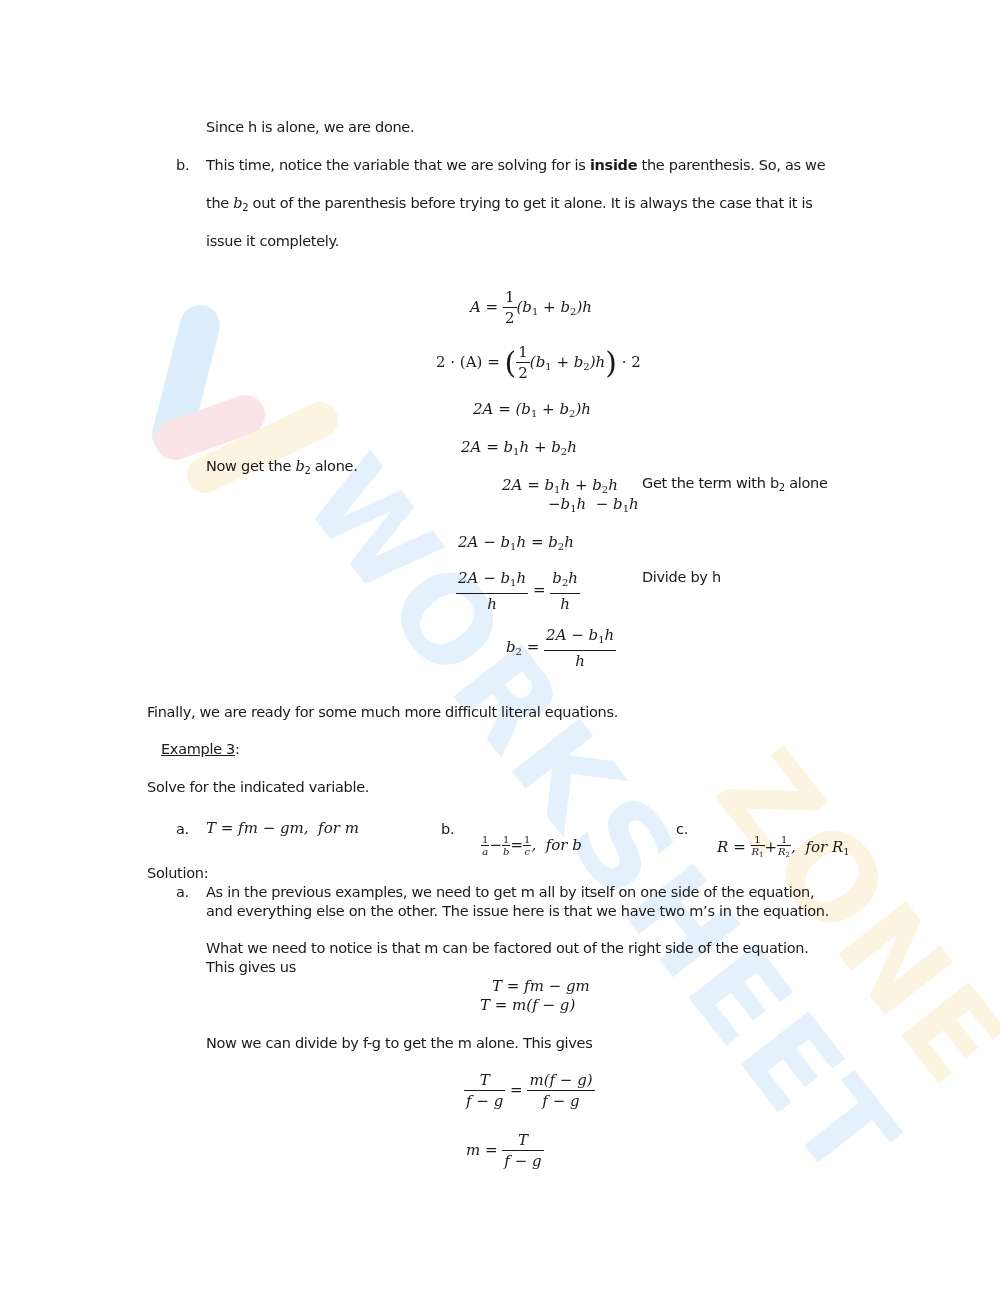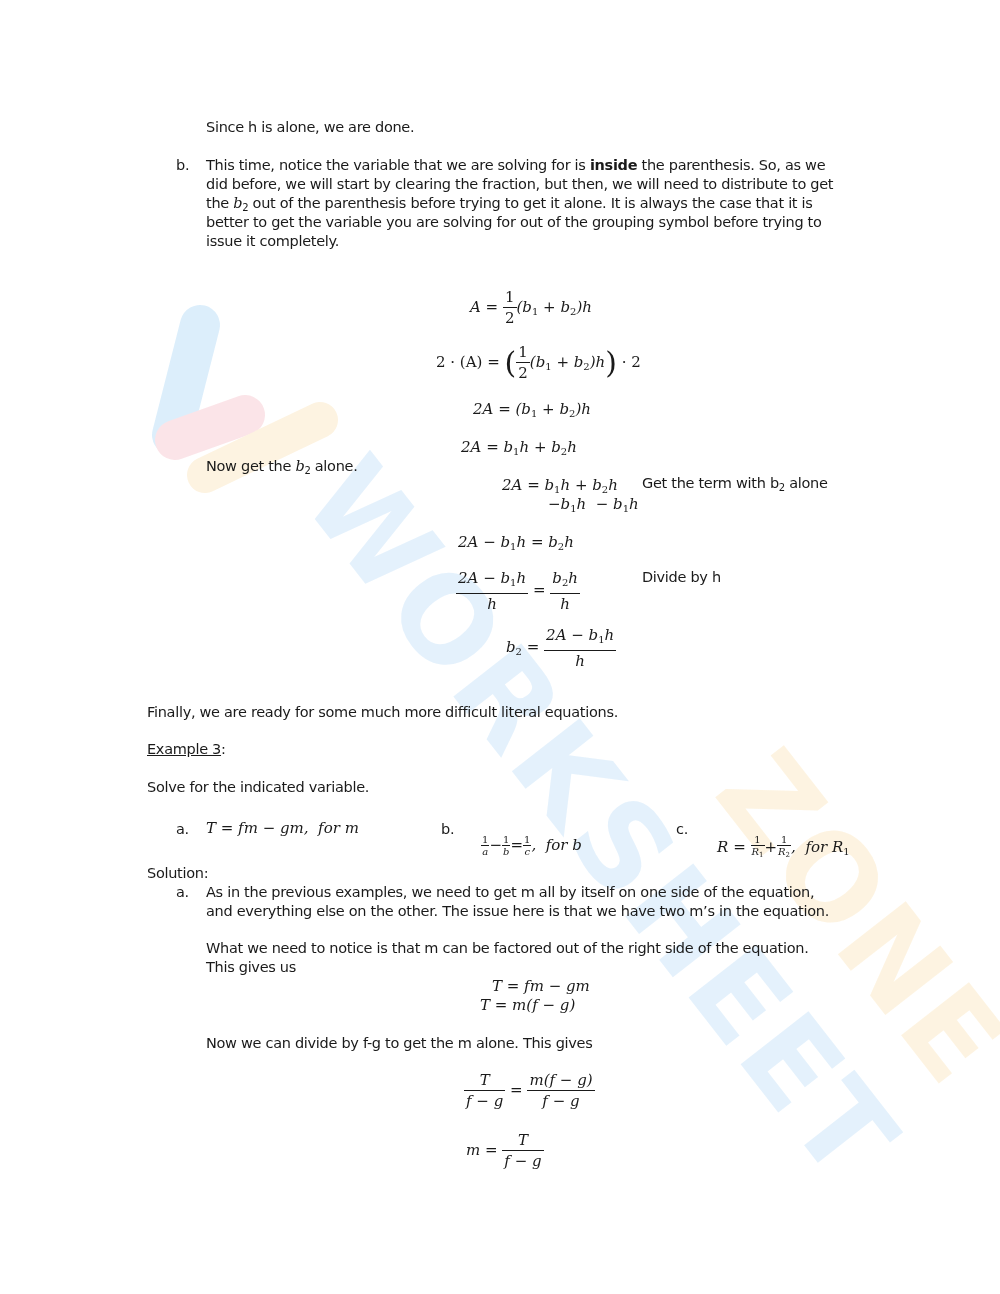--- a/index.html
+++ b/index.html
@@ -12,21 +12,21 @@
   sub { font-size:10px; vertical-align:-3px; font-style:normal; }
   .frac { display:inline-block; vertical-align:middle; text-align:center; }
   .frac > span { display:block; padding:0 2px; }
   .frac .num { border-bottom:1px solid #1a1a1a; line-height:20px; }
   .frac .den { line-height:20px; }
   .sfrac { display:inline-block; vertical-align:middle; text-align:center; font-size:10px; }
   .sfrac > span { display:block; line-height:11px; padding:0 1px; }
   .sfrac .num { border-bottom:1px solid #1a1a1a; font-style:normal; }
   .big { font-size:30px; font-style:normal; vertical-align:middle; font-weight:200; }
   .bold { font-weight:bold; }
-  .ul { text-decoration:underline; }
+  .ul { text-decoration:underline;margin-left:14px; }
   .wm { position:absolute; pointer-events:none; }
 </style>
 </head>
 <body>
 
 <div class="page">
 
   <svg class="wm" width="1000" height="1294" style="left:0;top:0;">
     <g opacity="0.9">
       <line x1="200" y1="325" x2="172" y2="435" stroke="#d9edfb" stroke-width="40" stroke-linecap="round"></line>
@@ -34,23 +34,21 @@
       <line x1="205" y1="475" x2="320" y2="420" stroke="#fdf2de" stroke-width="36" stroke-linecap="round"></line>
     </g>
     <text x="0" y="0" transform="translate(300,500) rotate(52)" font-family="DejaVu Sans, sans-serif" font-weight="bold" font-size="118" fill="#dcedfb" opacity="0.75" letter-spacing="4">WORKSHEET</text>
     <text x="0" y="0" transform="translate(712,793) rotate(52)" font-family="DejaVu Sans, sans-serif" font-weight="bold" font-size="118" fill="#fdf0d8" opacity="0.75" letter-spacing="4">ZONE</text>
   </svg>
 
   <div class="t" style="left:206px;top:118px;">Since h is alone, we are done.</div>
 
   <div class="t" style="left:176px;top:156px;">b.</div>
   <div class="t" style="left:206px;top:156px;"><span>This time, notice the variable that we are solving for is </span><span class="bold">inside</span><span> the parenthesis.  So, as we</span></div>
-  <div class="t" style="left:206px;top:175px;">did before, we will start by clearing the fraction, but then, we will need to distribute to get</div>
   <div class="t" style="left:206px;top:194px;"><span>the </span><span style="font-family:'DejaVu Serif',serif;font-style:italic;">b</span><sub>2</sub><span> out of the parenthesis before trying to get it alone.  It is always the case that it is</span></div>
-  <div class="t" style="left:206px;top:213px;">better to get the variable you are solving for out of the grouping symbol before trying to</div>
   <div class="t" style="left:206px;top:232px;">issue it completely.</div>
 
   <div class="m" style="left:470px;top:287px;">
     <span>A =</span>
     <span class="frac"><span class="num u">1</span><span class="den u">2</span></span><span>(b</span><sub>1</sub><span> + b</span><sub>2</sub><span>)h</span>
   </div>
 
   <div class="m" style="left:436px;top:342px;">
     <span class="u">2 · (A) =</span>
     <span class="big">(</span><span class="frac"><span class="num u">1</span><span class="den u">2</span></span><span>(b</span><sub>1</sub><span> + b</span><sub>2</sub><span>)h</span><span class="big">)</span>

